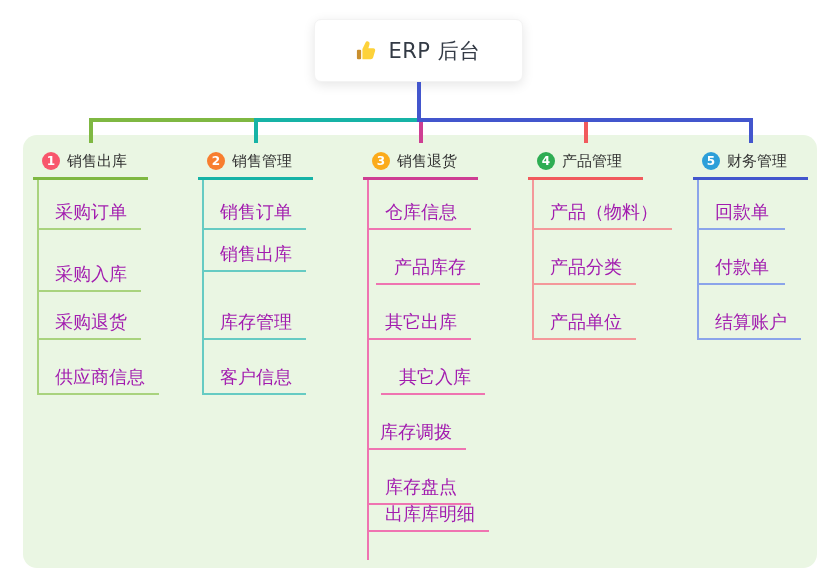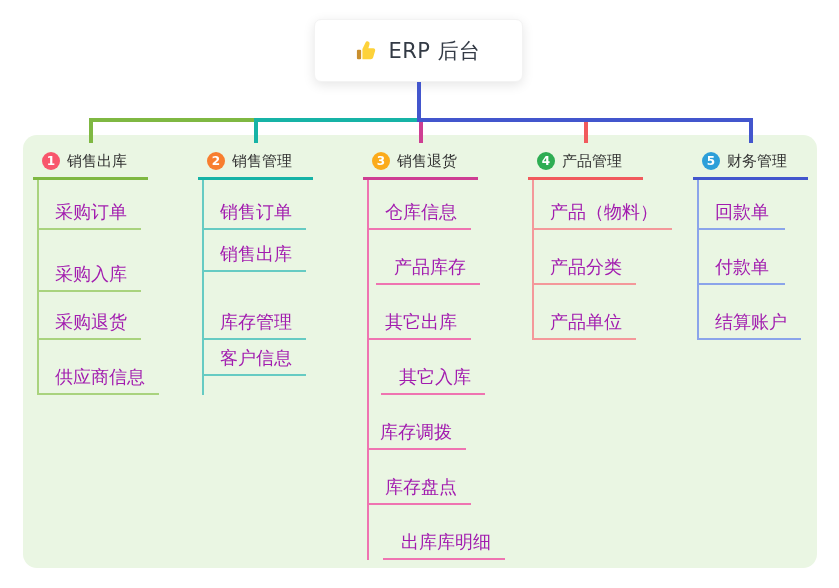--- a/index.html
+++ b/index.html
@@ -79,32 +79,32 @@
       <div class="child-item" style="left: 37px; top: 264px; border-bottom: 2px solid rgb(169, 211, 126);">采购入库</div>
       <div class="child-item" style="left: 37px; top: 312px; border-bottom: 2px solid rgb(169, 211, 126);">采购退货</div>
       <div class="child-item" style="left: 37px; top: 367px; border-bottom: 2px solid rgb(169, 211, 126);">供应商信息</div>
       <div class="branch-header" style="left: 198px; border-bottom: 3px solid rgb(22, 179, 166);">
         <span class="badge" style="background: rgb(248, 126, 47);">2</span>
         <span class="branch-label">销售管理</span>
       </div>
       <div class="child-item" style="left: 202px; top: 202px; border-bottom: 2px solid rgb(102, 203, 195);">销售订单</div>
       <div class="child-item" style="left: 202px; top: 244px; border-bottom: 2px solid rgb(102, 203, 195);">销售出库</div>
       <div class="child-item" style="left: 202px; top: 312px; border-bottom: 2px solid rgb(102, 203, 195);">库存管理</div>
-      <div class="child-item" style="left: 202px; top: 348px; border-bottom: 2px solid rgb(102, 203, 195);">客户信息</div>
+      <div class="child-item" style="left: 202px; top: 367px; border-bottom: 2px solid rgb(102, 203, 195);">客户信息</div>
       <div class="branch-header" style="left: 363px; border-bottom: 3px solid rgb(206, 62, 147);">
         <span class="badge" style="background: rgb(251, 171, 27);">3</span>
         <span class="branch-label">销售退货</span>
       </div>
       <div class="child-item" style="left: 367px; top: 202px; border-bottom: 2px solid rgb(239, 116, 177);">仓库信息</div>
       <div class="child-item" style="left: 376px; top: 257px; border-bottom: 2px solid rgb(239, 116, 177); font-family: Liberation Serif, serif;">产品库存</div>
       <div class="child-item" style="left: 367px; top: 312px; border-bottom: 2px solid rgb(239, 116, 177);">其它出库</div>
       <div class="child-item" style="left: 367px; top: 367px; border-bottom: 2px solid rgb(239, 116, 177); margin-left: 14px;">其它入库</div>
       <div class="child-item" style="left: 367px; top: 422px; border-bottom: 2px solid rgb(239, 116, 177); padding-left: 13px;">库存调拨</div>
       <div class="child-item" style="left: 367px; top: 477px; border-bottom: 2px solid rgb(239, 116, 177);">库存盘点</div>
-      <div class="child-item" style="left: 367px; top: 532px; border-bottom: 2px solid rgb(239, 116, 177); margin-left: 16px;">出库库明细</div>
+      <div class="child-item" style="left: 367px; top: 504px; border-bottom: 2px solid rgb(239, 116, 177);">出库库明细</div>
       <div class="branch-header" style="left: 528px; border-bottom: 3px solid rgb(241, 90, 93);">
         <span class="badge" style="background: rgb(46, 173, 83);">4</span>
         <span class="branch-label">产品管理</span>
       </div>
       <div class="child-item" style="left: 532px; top: 202px; border-bottom: 2px solid rgb(244, 152, 154);">产品（物料）</div>
       <div class="child-item" style="left: 532px; top: 257px; border-bottom: 2px solid rgb(244, 152, 154);">产品分类</div>
       <div class="child-item" style="left: 532px; top: 312px; border-bottom: 2px solid rgb(244, 152, 154);">产品单位</div>
       <div class="branch-header" style="left: 693px; border-bottom: 3px solid rgb(67, 86, 205);">
         <span class="badge" style="background: rgb(45, 159, 217);">5</span>
         <span class="branch-label">财务管理</span>

